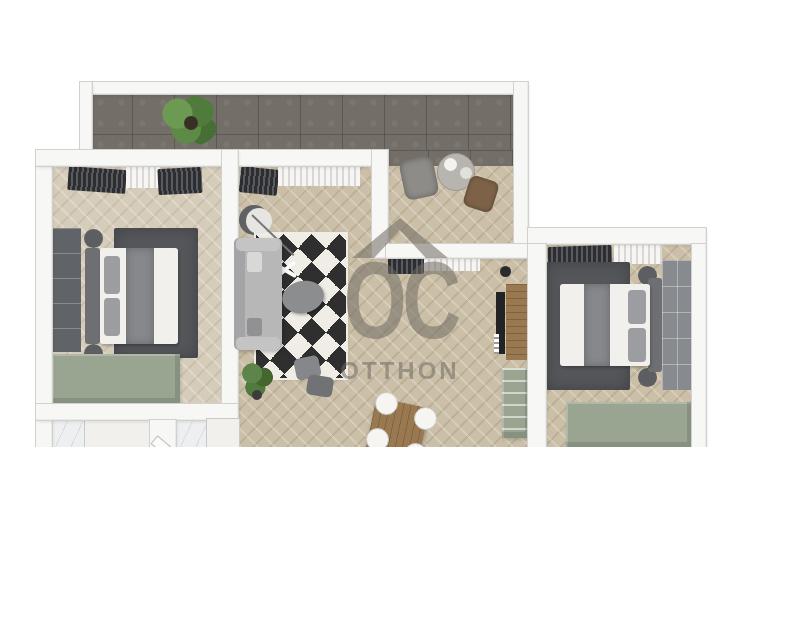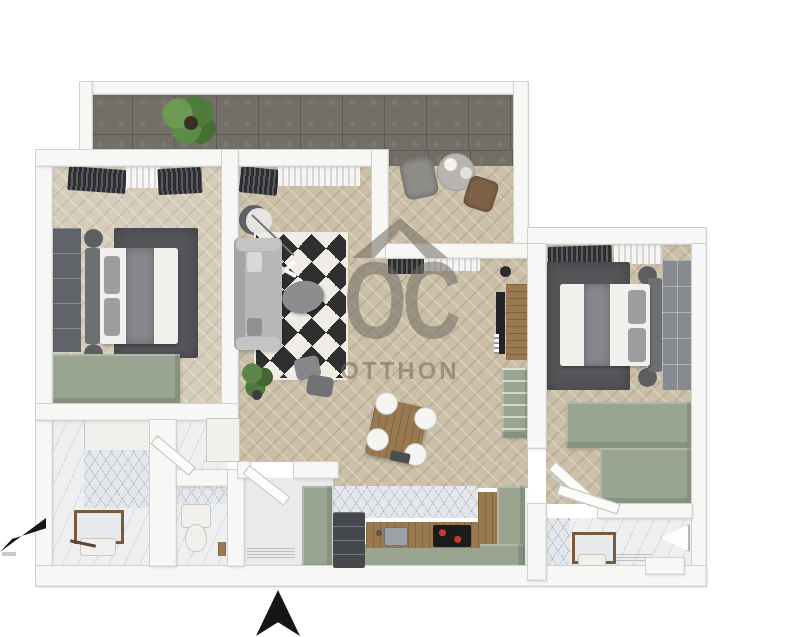--- a/index.html
+++ b/index.html
@@ -1,21 +1,21 @@
 <!DOCTYPE html>
 <html style="--sage: #99a591; --terrace: #736e67; --parquet: #cbbfa8; --parquet-light: #d6ccba; --rug: #54565a; --wood: #9a7950; --marble: #edeff1; --wall: #f7f7f5; --wall-edge: #d2d1ce; --wm: #6f6a62; --dark-furn: #5b5e61; --ink: #161616; --plant: #55803f;"><head>
 <meta charset="utf-8">
 <style>
   :root{
     --sage:#99a591; --terrace:#736e67; --parquet:#cbbfa8; --parquet-light:#d6ccba;
     --rug:#54565a; --wood:#9a7950; --marble:#edeff1; --wall:#f7f7f5; --wall-edge:#d2d1ce;
     --wm:#6f6a62; --dark-furn:#5b5e61; --ink:#161616; --plant:#55803f; --white-furn:#f1f0ed;
   }
   html,body{margin:0;padding:0;background:#fff;}
-  #canvas{position:relative;width:800px;height:637px;background:#ffffff;overflow:hidden;
+  #canvas{position:relative;width:800px;height:447px;background:#ffffff;overflow:hidden;
           font-family:"Liberation Sans", sans-serif;}
   .abs{position:absolute;}
   .wall{background:var(--wall);outline:1px solid var(--wall-edge);
         box-shadow:1px 2px 3px rgba(0,0,0,.10), inset -1px -1px 0 rgba(0,0,0,.05);z-index:4;}
   .door{background:#fcfcfb;border:1px solid #bdbcb9;height:9px;transform-origin:left center;z-index:5;}
   .floor-parquet{background-color:var(--parquet);z-index:1;
     background-image:repeating-linear-gradient(45deg,rgba(255,255,255,.20) 0 2px,rgba(0,0,0,0) 2px 12px),
                      repeating-linear-gradient(-45deg,rgba(90,70,40,.12) 0 2px,rgba(0,0,0,0) 2px 12px);}
   .floor-parquet-light{background-color:var(--parquet-light);z-index:1;
     background-image:repeating-linear-gradient(45deg,rgba(255,255,255,.22) 0 2px,rgba(0,0,0,0) 2px 12px),

